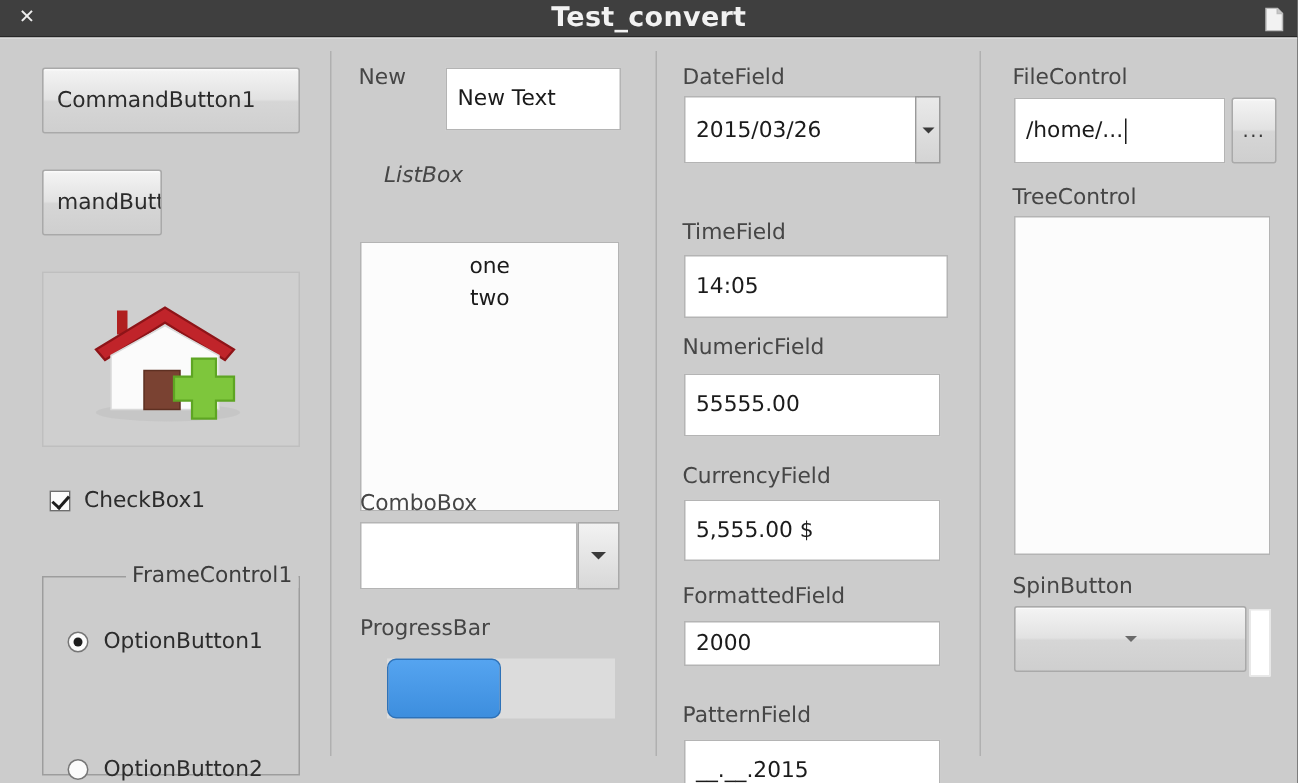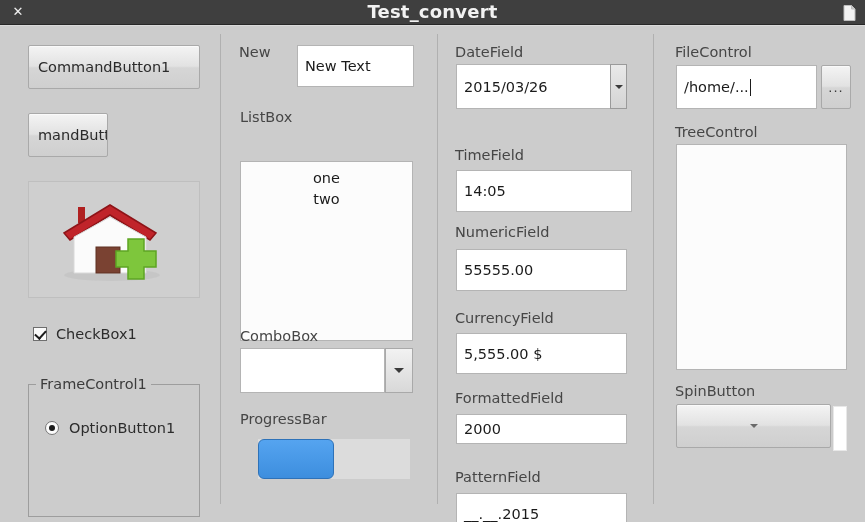--- a/index.html
+++ b/index.html
@@ -158,20 +158,21 @@
     box-sizing: border-box;
     border: 1px solid #9d9d9d;
   }
   .frame-title {
     position: absolute;
     background: #cccccc;
     padding: 0 4px;
     font-size: 14.5px;
     color: #3c3c3c;
     white-space: nowrap;
+    margin-left: 48px;
   }
 
   
   .rb-wrap { position: absolute; display: flex; align-items: center; cursor: pointer; }
   .rb-dot {
     width: 14px; height: 14px;
     box-sizing: border-box;
     border-radius: 50%;
     background: #fbfbfb;
     border: 1px solid #767676;
@@ -294,25 +295,29 @@
       <span class="cb-label">CheckBox1</span>
     </div>
 
     <div class="frame" style="left:28px; top:358px; width:172px; height:133px;"></div>
     <div class="frame-title" style="left:36px; top:350px;">FrameControl1</div>
 
     <div class="rb-wrap" style="left:45px; top:394px;">
       <span class="rb-dot on"></span>
       <span class="rb-label">OptionButton1</span>
     </div>
+    <div class="rb-wrap" style="left:45px; top:479px;">
+      <span class="rb-dot"></span>
+      <span class="rb-label">OptionButton2</span>
+    </div>
 
     <div class="lbl" style="left:239px; top:18px;">New</div>
     <div class="field" style="left:297px; top:19px; width:117px; height:42px;">New Text</div>
 
-    <div class="lbl" style="left:240px; top:83px;">ListBox</div>
+    <div class="lbl" style="left:256px; top:83px;font-style:italic;">ListBox</div>
     <div class="panel" style="left:240px; top:103px; width:173px; height:180px; padding-top:6px;margin-top:32px;">
       <div class="lb-item">one</div>
       <div class="lb-item">two</div>
     </div>
 
     <div class="lbl" style="left:240px; top:302px;">ComboBox</div>
     <div class="field" style="left:240px; top:322px; width:145px; height:45px;"></div>
     <div class="dd-btn" style="left:385px; top:322px; width:28px; height:45px;">
       <span class="tri-down"></span>
     </div>

